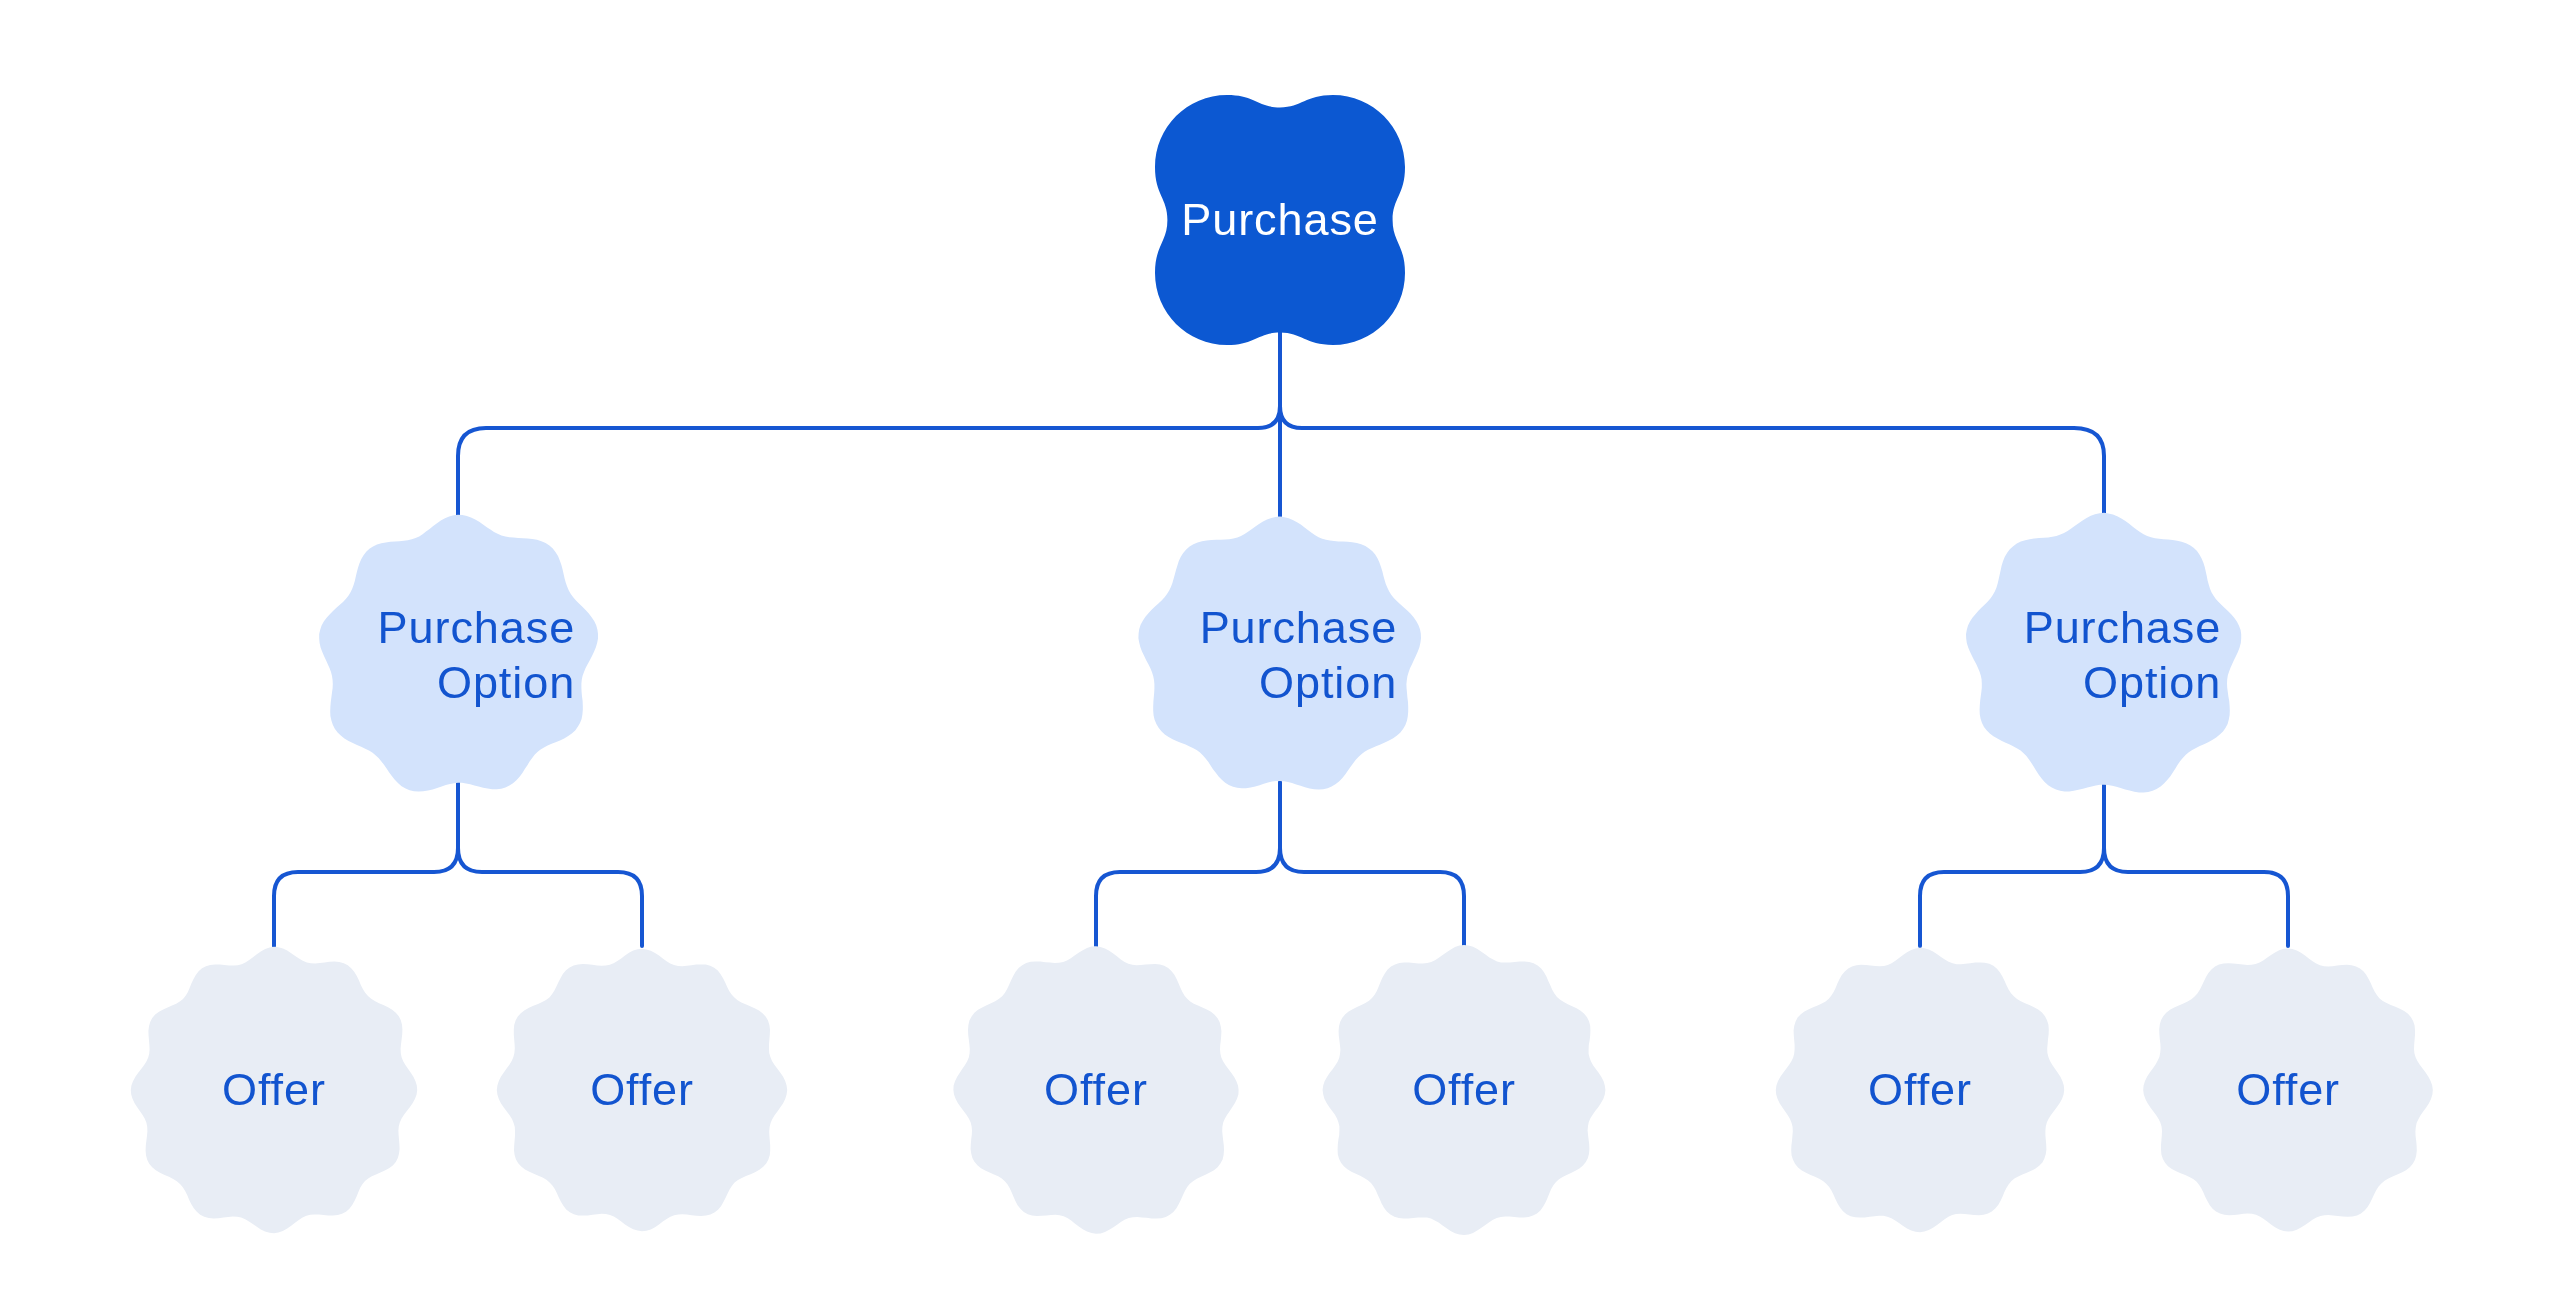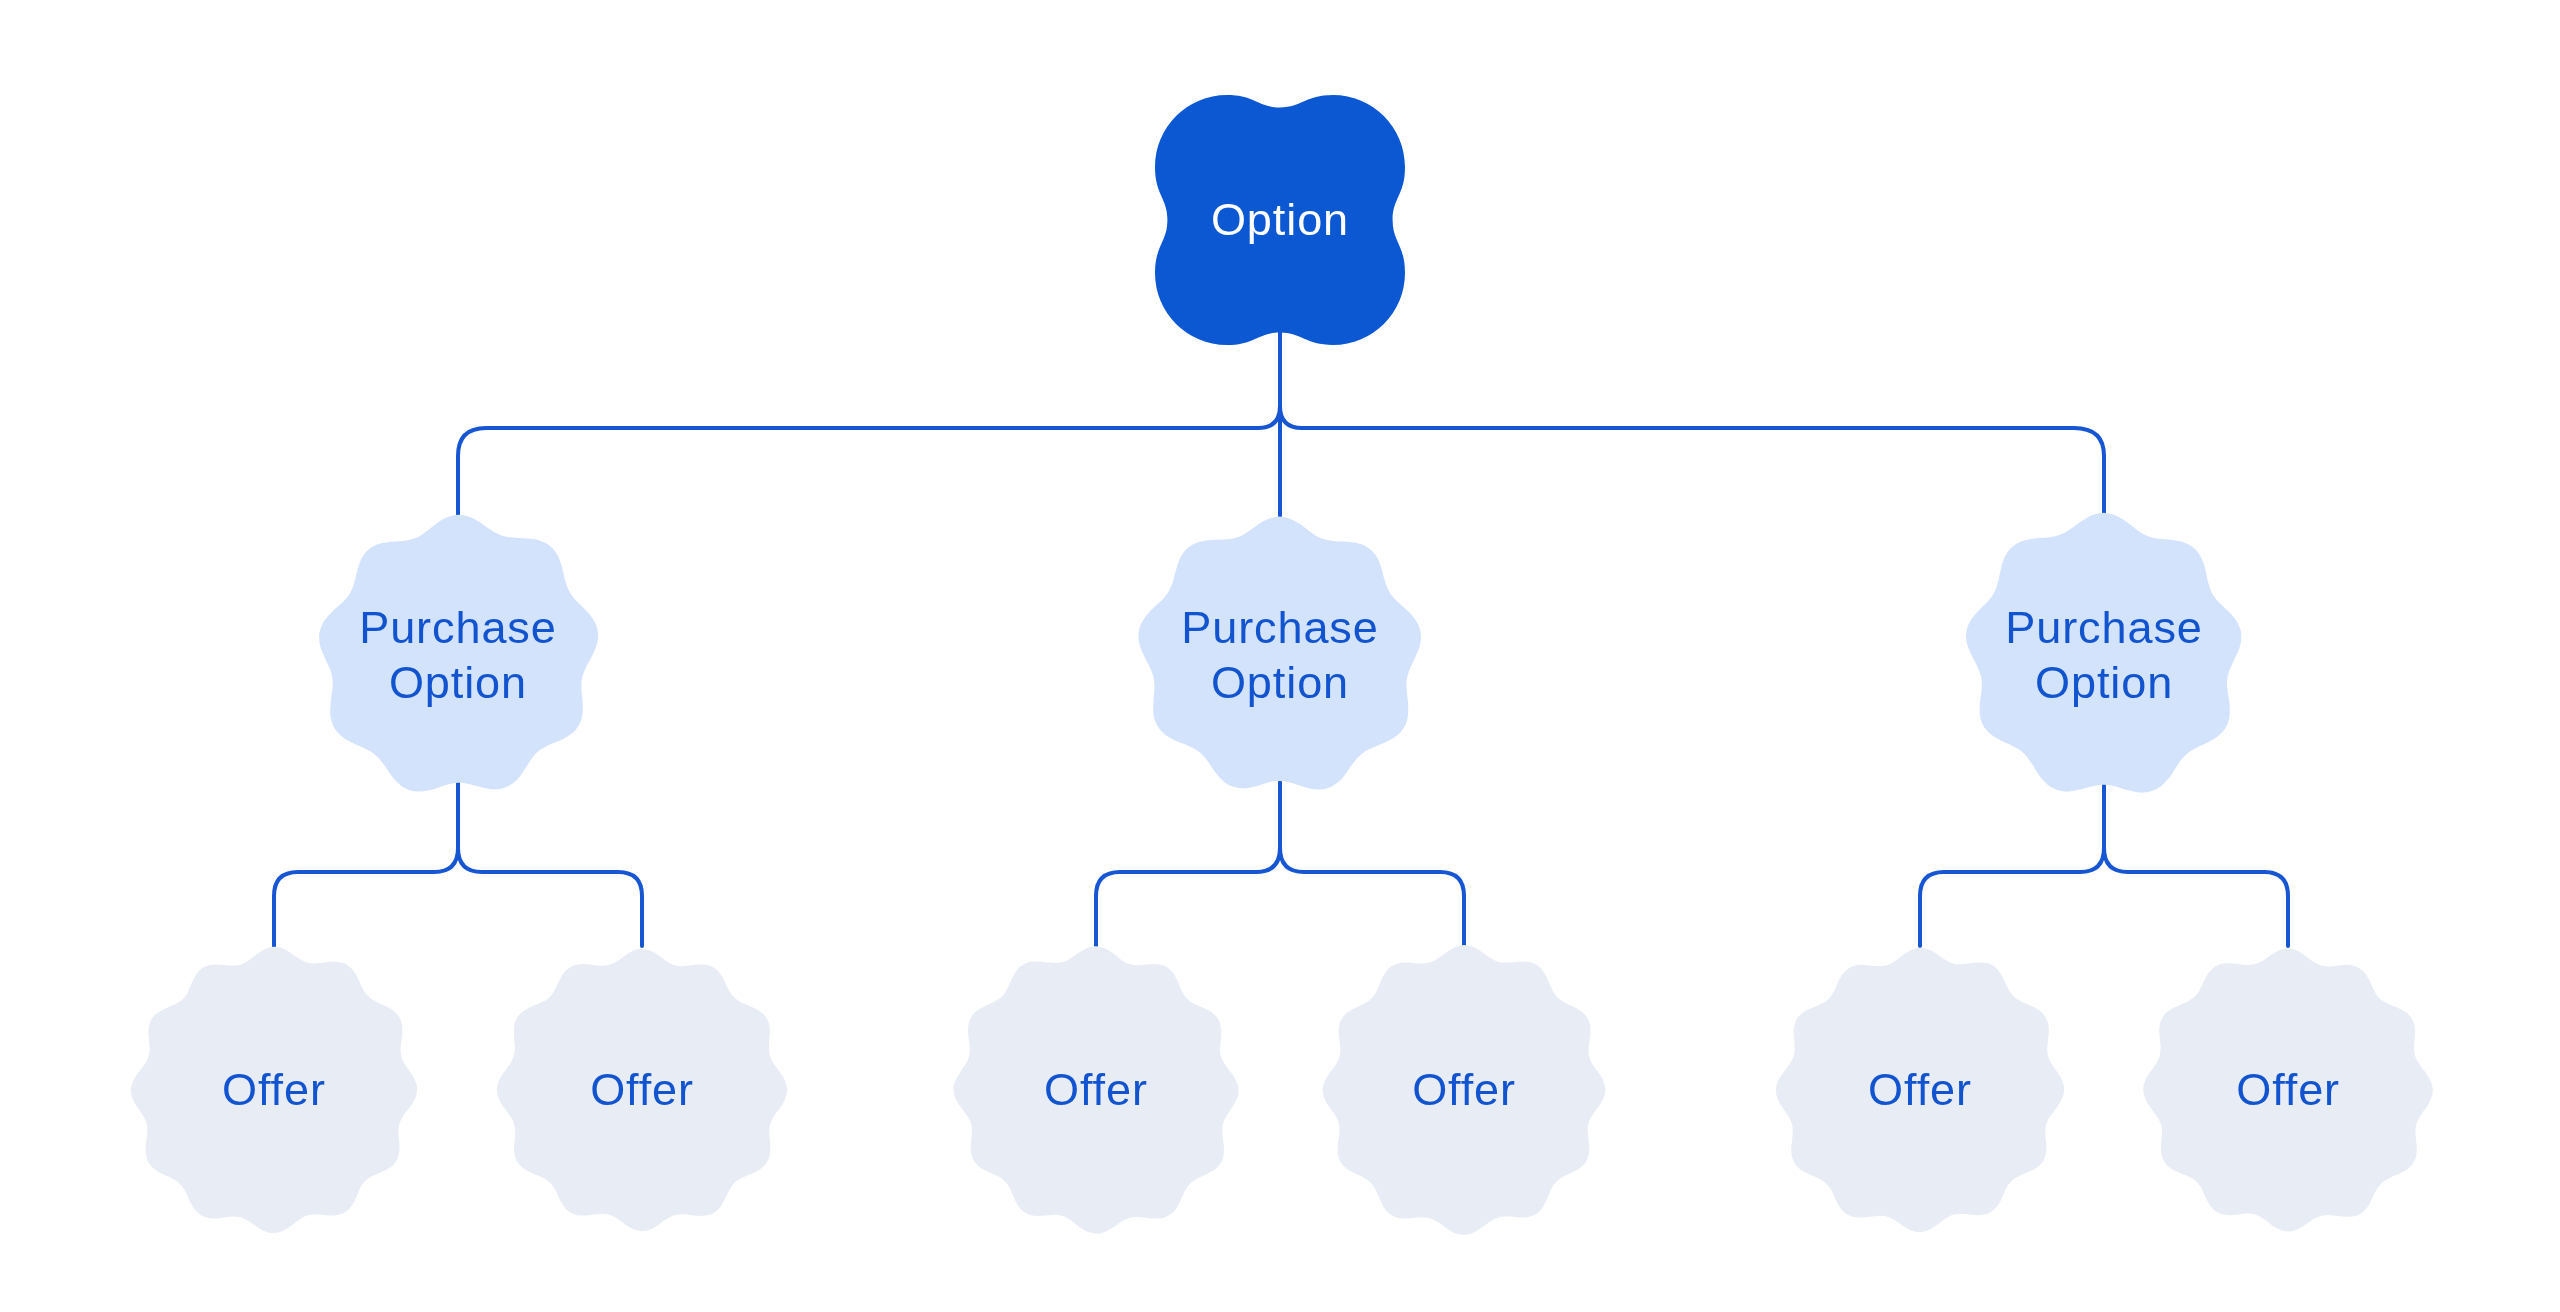--- a/index.html
+++ b/index.html
@@ -27,20 +27,21 @@
     font-size: 1.76vw;
     line-height: 1.22;
     text-align: center;
     letter-spacing: 0.02em;
     user-select: none;
     white-space: nowrap;
   }
   .label.two-line {
     white-space: normal;
     width: 5.2em;
+    text-align: right;
   }
 </style>
 </head>
 <body style="background: rgb(255, 255, 255);">
 
 <div class="stage">
   <svg viewBox="0 0 1280 656" preserveAspectRatio="xMidYMid meet" aria-hidden="true">
     <g fill="none" stroke-width="2" stroke-linecap="round" stroke-linejoin="round" stroke="#1656d2">
       <path id="conn-top" d="M640 166L640 258M229 258L229 228Q229 214 243 214L629 214Q640 214 640 203M640 203Q640 214 651 214L1037 214Q1052 214 1052 228L1052 258"></path>
       <path id="conn-g0" d="M229 391L229 424Q229 436 217 436L149 436Q137 436 137 448L137 473M229 424Q229 436 241 436L309 436Q321 436 321 448L321 473"></path>
@@ -54,21 +55,21 @@
       <path id="blob-po-2" d="M1118.0 328.0L1119.0 325.9L1119.8 323.7L1120.4 321.5L1120.6 319.3L1120.6 317.1L1120.3 315.0L1119.5 312.9L1118.5 310.9L1117.2 309.0L1115.7 307.3L1114.1 305.6L1112.5 304.1L1110.8 302.5L1109.3 301.0L1107.9 299.5L1106.8 297.9L1105.8 296.2L1105.0 294.4L1104.4 292.4L1103.8 290.3L1103.4 288.1L1102.9 285.9L1102.4 283.6L1101.7 281.4L1100.8 279.2L1099.7 277.2L1098.4 275.4L1096.8 273.9L1095.0 272.6L1093.0 271.6L1090.8 270.9L1088.6 270.4L1086.3 270.0L1084.0 269.8L1081.7 269.6L1079.6 269.4L1077.5 269.1L1075.5 268.6L1073.6 268.0L1071.8 267.1L1070.0 266.0L1068.2 264.8L1066.4 263.4L1064.6 261.9L1062.7 260.5L1060.7 259.2L1058.6 258.1L1056.5 257.2L1054.2 256.7L1052.0 256.4L1049.8 256.6L1047.5 257.1L1045.4 257.9L1043.3 259.0L1041.3 260.2L1039.3 261.6L1037.5 262.9L1035.6 264.3L1033.8 265.5L1032.0 266.5L1030.2 267.3L1028.2 268.0L1026.2 268.4L1024.1 268.7L1021.9 268.9L1019.6 269.0L1017.2 269.2L1014.9 269.6L1012.6 270.1L1010.4 270.8L1008.4 271.8L1006.6 273.1L1004.9 274.6L1003.6 276.4L1002.4 278.4L1001.5 280.6L1000.8 282.9L1000.3 285.2L999.8 287.5L999.3 289.7L998.8 291.9L998.2 293.9L997.4 295.7L996.4 297.5L995.3 299.1L993.9 300.7L992.4 302.2L990.8 303.8L989.2 305.4L987.7 307.1L986.2 308.9L985.0 310.8L984.0 312.8L983.4 314.9L983.0 317.1L983.1 319.3L983.4 321.5L984.1 323.7L985.0 325.9L986.0 328.0L987.0 330.0L988.1 332.0L989.0 334.0L989.8 335.9L990.4 337.8L990.8 339.7L990.9 341.7L990.9 343.7L990.7 345.8L990.4 348.0L990.1 350.3L989.9 352.6L989.8 354.9L989.9 357.2L990.3 359.4L991.0 361.5L992.0 363.5L993.4 365.2L994.9 366.8L996.7 368.1L998.7 369.3L1000.7 370.4L1002.8 371.4L1004.9 372.3L1006.8 373.2L1008.6 374.2L1010.3 375.3L1011.8 376.6L1013.2 378.0L1014.5 379.7L1015.7 381.5L1016.9 383.4L1018.1 385.4L1019.4 387.4L1020.8 389.3L1022.3 391.0L1024.1 392.6L1025.9 393.8L1028.0 394.8L1030.1 395.4L1032.3 395.7L1034.6 395.7L1036.9 395.4L1039.2 394.9L1041.5 394.4L1043.7 393.7L1045.8 393.2L1047.9 392.7L1050.0 392.4L1052.0 392.4L1054.0 392.5L1056.1 392.9L1058.2 393.4L1060.3 394.0L1062.6 394.7L1064.8 395.3L1067.2 395.9L1069.5 396.2L1071.8 396.3L1074.1 396.0L1076.3 395.4L1078.3 394.5L1080.3 393.3L1082.0 391.8L1083.6 390.0L1085.1 388.2L1086.4 386.2L1087.7 384.2L1088.9 382.3L1090.1 380.5L1091.5 378.9L1092.9 377.4L1094.4 376.1L1096.1 375.0L1098.0 374.0L1099.9 373.0L1102.0 372.1L1104.1 371.1L1106.1 370.0L1108.1 368.8L1109.9 367.3L1111.5 365.7L1112.8 363.9L1113.8 362.0L1114.4 359.8L1114.8 357.6L1114.9 355.2L1114.8 352.9L1114.6 350.5L1114.2 348.2L1113.9 346.0L1113.6 343.8L1113.5 341.8L1113.6 339.8L1113.9 337.8L1114.5 335.9L1115.2 334.0L1116.1 332.0L1117.0 330.0L1118.0 328.0Z" fill="#d3e3fc"></path>
       <path id="blob-of-0" d="M208.6 545.0L208.4 542.8L207.7 540.5L206.7 538.4L205.4 536.4L204.0 534.4L202.7 532.5L201.6 530.6L200.8 528.6L200.4 526.6L200.3 524.4L200.5 522.1L200.8 519.7L201.1 517.3L201.2 514.8L201.0 512.4L200.4 510.1L199.4 508.1L197.9 506.4L196.1 504.9L194.0 503.6L191.7 502.5L189.5 501.6L187.4 500.5L185.6 499.4L184.0 498.0L182.6 496.4L181.5 494.6L180.4 492.5L179.5 490.3L178.4 488.0L177.1 485.9L175.6 484.1L173.9 482.6L171.9 481.6L169.6 481.0L167.2 480.8L164.7 480.9L162.3 481.2L159.9 481.5L157.6 481.7L155.4 481.6L153.4 481.2L151.4 480.4L149.5 479.3L147.6 478.0L145.6 476.6L143.6 475.3L141.5 474.3L139.2 473.6L137.0 473.4L134.8 473.7L132.6 474.5L130.4 475.7L128.4 477.1L126.5 478.6L124.6 480.0L122.7 481.2L120.8 482.1L118.9 482.6L116.8 482.8L114.6 482.7L112.2 482.5L109.9 482.3L107.5 482.2L105.1 482.5L103.0 483.1L101.0 484.1L99.3 485.6L97.9 487.5L96.7 489.6L95.7 491.8L94.8 494.0L93.9 496.1L92.8 497.9L91.5 499.5L89.9 500.8L88.1 501.9L86.0 502.8L83.8 503.7L81.6 504.7L79.5 505.9L77.6 507.3L76.1 509.0L75.1 511.0L74.5 513.1L74.2 515.5L74.3 517.9L74.5 520.2L74.7 522.6L74.8 524.8L74.6 526.9L74.1 528.8L73.2 530.7L72.0 532.6L70.6 534.5L69.1 536.4L67.7 538.4L66.5 540.6L65.7 542.8L65.4 545.0L65.6 547.2L66.3 549.5L67.3 551.6L68.6 553.6L70.0 555.6L71.3 557.5L72.4 559.4L73.2 561.4L73.6 563.4L73.7 565.6L73.5 567.9L73.2 570.3L72.9 572.7L72.8 575.2L73.0 577.6L73.6 579.9L74.6 581.9L76.1 583.6L77.9 585.1L80.0 586.4L82.3 587.5L84.5 588.4L86.6 589.5L88.4 590.6L90.0 592.0L91.4 593.6L92.5 595.4L93.6 597.5L94.5 599.7L95.6 602.0L96.9 604.1L98.4 605.9L100.1 607.4L102.1 608.4L104.4 609.0L106.8 609.2L109.3 609.1L111.7 608.8L114.1 608.5L116.4 608.3L118.6 608.4L120.6 608.8L122.6 609.6L124.5 610.7L126.4 612.0L128.4 613.4L130.4 614.7L132.5 615.7L134.8 616.4L137.0 616.6L139.2 616.3L141.4 615.5L143.6 614.3L145.6 612.9L147.5 611.4L149.4 610.0L151.3 608.8L153.2 607.9L155.1 607.4L157.2 607.2L159.4 607.3L161.8 607.5L164.1 607.7L166.5 607.8L168.9 607.5L171.0 606.9L173.0 605.9L174.7 604.4L176.1 602.5L177.3 600.4L178.3 598.2L179.2 596.0L180.1 593.9L181.2 592.1L182.5 590.5L184.1 589.2L185.9 588.1L188.0 587.2L190.2 586.3L192.4 585.3L194.5 584.1L196.4 582.7L197.9 581.0L198.9 579.0L199.5 576.9L199.8 574.5L199.7 572.1L199.5 569.8L199.3 567.4L199.2 565.2L199.4 563.1L199.9 561.2L200.8 559.3L202.0 557.4L203.4 555.5L204.9 553.6L206.3 551.6L207.5 549.4L208.3 547.2L208.6 545.0Z" fill="#e8edf5"></path>
       <path id="blob-of-1" d="M393.6 545.0L393.3 542.7L392.6 540.5L391.5 538.3L390.1 536.3L388.6 534.3L387.2 532.4L386.0 530.5L385.2 528.5L384.6 526.5L384.5 524.4L384.5 522.1L384.7 519.8L384.9 517.3L385.0 514.9L384.7 512.5L384.0 510.3L382.9 508.4L381.4 506.7L379.5 505.2L377.3 504.1L375.1 503.1L372.8 502.1L370.7 501.2L368.8 500.1L367.2 498.8L365.8 497.3L364.6 495.5L363.6 493.5L362.6 491.3L361.6 489.2L360.3 487.1L358.9 485.3L357.1 483.9L355.1 482.9L352.9 482.3L350.6 482.2L348.1 482.3L345.7 482.6L343.4 482.9L341.1 483.1L339.0 483.0L337.0 482.5L335.1 481.7L333.3 480.6L331.4 479.3L329.5 477.8L327.5 476.5L325.4 475.4L323.2 474.7L321.0 474.4L318.8 474.6L316.6 475.3L314.5 476.4L312.5 477.8L310.6 479.2L308.7 480.5L306.8 481.6L304.9 482.4L302.9 482.8L300.8 482.9L298.6 482.8L296.2 482.4L293.8 482.1L291.4 482.0L289.0 482.2L286.8 482.7L284.8 483.7L283.0 485.1L281.5 486.9L280.3 489.0L279.2 491.1L278.2 493.3L277.2 495.3L276.0 497.1L274.7 498.7L273.0 500.0L271.1 501.0L269.0 502.0L266.7 502.9L264.5 503.9L262.3 505.1L260.4 506.6L258.9 508.3L257.8 510.2L257.1 512.5L256.9 514.8L256.9 517.3L257.1 519.7L257.3 522.1L257.4 524.3L257.2 526.5L256.7 528.5L255.9 530.4L254.7 532.4L253.3 534.3L251.9 536.3L250.5 538.3L249.4 540.5L248.7 542.7L248.4 545.0L248.7 547.3L249.4 549.5L250.5 551.7L251.9 553.7L253.4 555.7L254.8 557.6L256.0 559.5L256.8 561.5L257.4 563.5L257.5 565.6L257.5 567.9L257.3 570.2L257.1 572.7L257.0 575.1L257.3 577.5L258.0 579.7L259.1 581.6L260.6 583.3L262.5 584.8L264.7 585.9L266.9 586.9L269.2 587.9L271.3 588.8L273.2 589.9L274.8 591.2L276.2 592.7L277.4 594.5L278.4 596.5L279.4 598.7L280.4 600.8L281.7 602.9L283.1 604.7L284.9 606.1L286.9 607.1L289.1 607.7L291.4 607.8L293.9 607.7L296.3 607.4L298.6 607.1L300.9 606.9L303.0 607.0L305.0 607.5L306.9 608.3L308.7 609.4L310.6 610.7L312.5 612.2L314.5 613.5L316.6 614.6L318.8 615.3L321.0 615.6L323.2 615.4L325.4 614.7L327.5 613.6L329.5 612.2L331.4 610.8L333.3 609.5L335.2 608.4L337.1 607.6L339.1 607.2L341.2 607.1L343.4 607.2L345.8 607.6L348.2 607.9L350.6 608.0L353.0 607.8L355.2 607.3L357.2 606.3L359.0 604.9L360.5 603.1L361.7 601.0L362.8 598.9L363.8 596.7L364.8 594.7L366.0 592.9L367.3 591.3L369.0 590.0L370.9 589.0L373.0 588.0L375.3 587.1L377.5 586.1L379.7 584.9L381.6 583.4L383.1 581.7L384.2 579.8L384.9 577.5L385.1 575.2L385.1 572.7L384.9 570.3L384.7 567.9L384.6 565.7L384.8 563.5L385.3 561.5L386.1 559.6L387.3 557.6L388.7 555.7L390.1 553.7L391.5 551.7L392.6 549.5L393.3 547.3L393.6 545.0Z" fill="#e8edf5"></path>
       <path id="blob-of-2" d="M619.3 545.0L619.0 542.8L618.2 540.6L617.1 538.5L615.7 536.5L614.2 534.5L612.8 532.6L611.6 530.8L610.7 528.9L610.2 526.9L610.0 524.8L610.1 522.6L610.4 520.3L610.6 517.9L610.7 515.5L610.4 513.2L609.8 511.0L608.8 509.1L607.3 507.4L605.5 505.9L603.4 504.8L601.2 503.7L599.0 502.8L596.9 501.9L595.1 500.8L593.6 499.4L592.3 497.9L591.2 496.0L590.2 493.9L589.3 491.7L588.3 489.5L587.2 487.4L585.7 485.5L584.1 484.0L582.1 482.9L580.0 482.3L577.6 482.0L575.2 482.1L572.8 482.3L570.5 482.5L568.3 482.6L566.2 482.4L564.2 481.9L562.3 481.0L560.4 479.8L558.6 478.3L556.6 476.8L554.6 475.4L552.5 474.2L550.2 473.5L548.0 473.1L545.7 473.3L543.5 474.0L541.4 475.1L539.3 476.4L537.3 477.8L535.4 479.1L533.5 480.2L531.6 481.0L529.5 481.4L527.4 481.5L525.1 481.3L522.7 481.1L520.2 480.8L517.7 480.7L515.3 480.9L513.1 481.5L511.1 482.6L509.3 484.0L507.8 485.9L506.6 488.0L505.5 490.2L504.5 492.5L503.5 494.6L502.4 496.5L501.1 498.1L499.5 499.4L497.6 500.6L495.5 501.6L493.3 502.6L491.1 503.7L489.0 504.9L487.2 506.4L485.8 508.2L484.7 510.2L484.2 512.5L484.0 514.9L484.1 517.4L484.4 519.8L484.7 522.2L484.9 524.5L484.8 526.6L484.4 528.7L483.6 530.6L482.5 532.5L481.2 534.4L479.9 536.4L478.6 538.4L477.5 540.6L476.8 542.8L476.7 545.0L477.0 547.2L477.8 549.4L478.9 551.5L480.3 553.5L481.8 555.5L483.2 557.4L484.4 559.2L485.3 561.1L485.8 563.1L486.0 565.2L485.9 567.4L485.6 569.7L485.4 572.1L485.3 574.5L485.6 576.8L486.2 579.0L487.2 580.9L488.7 582.6L490.5 584.1L492.6 585.2L494.8 586.3L497.0 587.2L499.1 588.1L500.9 589.2L502.4 590.6L503.7 592.1L504.8 594.0L505.8 596.1L506.7 598.3L507.7 600.5L508.8 602.6L510.3 604.5L511.9 606.0L513.9 607.1L516.0 607.7L518.4 608.0L520.8 607.9L523.2 607.7L525.5 607.5L527.7 607.4L529.8 607.6L531.8 608.1L533.7 609.0L535.6 610.2L537.4 611.7L539.4 613.2L541.4 614.6L543.5 615.8L545.8 616.5L548.0 616.9L550.3 616.7L552.5 616.0L554.6 614.9L556.7 613.6L558.7 612.2L560.6 610.9L562.5 609.8L564.4 609.0L566.5 608.6L568.6 608.5L570.9 608.7L573.3 608.9L575.8 609.2L578.3 609.3L580.7 609.1L582.9 608.5L584.9 607.4L586.7 606.0L588.2 604.1L589.4 602.0L590.5 599.8L591.5 597.5L592.5 595.4L593.6 593.5L594.9 591.9L596.5 590.6L598.4 589.4L600.5 588.4L602.7 587.4L604.9 586.3L607.0 585.1L608.8 583.6L610.2 581.8L611.3 579.8L611.8 577.5L612.0 575.1L611.9 572.6L611.6 570.2L611.3 567.8L611.1 565.5L611.2 563.4L611.6 561.3L612.4 559.4L613.5 557.5L614.8 555.6L616.1 553.6L617.4 551.6L618.5 549.4L619.2 547.2L619.3 545.0Z" fill="#e8edf5"></path>
       <path id="blob-of-3" d="M802.7 545.0L802.4 542.8L801.8 540.6L800.7 538.5L799.4 536.5L798.0 534.6L796.6 532.7L795.5 530.8L794.8 528.9L794.3 526.9L794.3 524.8L794.4 522.5L794.8 520.2L795.1 517.7L795.2 515.3L795.1 512.9L794.5 510.6L793.5 508.6L792.1 506.9L790.3 505.4L788.3 504.1L786.1 503.1L783.9 502.1L781.9 501.0L780.1 499.9L778.5 498.5L777.2 496.8L776.1 494.9L775.2 492.8L774.2 490.6L773.2 488.3L772.0 486.1L770.6 484.2L768.8 482.7L766.8 481.6L764.6 481.0L762.2 480.7L759.8 480.8L757.3 481.0L755.0 481.2L752.7 481.3L750.5 481.2L748.5 480.7L746.6 479.8L744.7 478.7L742.7 477.3L740.7 475.9L738.7 474.5L736.5 473.4L734.3 472.7L732.0 472.5L729.7 472.8L727.5 473.5L725.4 474.7L723.3 476.1L721.3 477.5L719.4 478.9L717.5 480.1L715.6 481.0L713.6 481.5L711.4 481.7L709.2 481.7L706.8 481.5L704.4 481.3L702.0 481.2L699.7 481.5L697.5 482.2L695.5 483.3L693.8 484.8L692.4 486.7L691.2 488.9L690.2 491.1L689.3 493.4L688.4 495.5L687.3 497.4L686.0 499.0L684.5 500.4L682.7 501.5L680.7 502.5L678.5 503.5L676.3 504.6L674.3 505.8L672.5 507.2L671.1 509.0L670.1 510.9L669.5 513.1L669.3 515.5L669.4 517.9L669.7 520.3L670.0 522.7L670.2 524.9L670.0 527.0L669.6 529.0L668.8 530.9L667.6 532.7L666.3 534.6L664.8 536.5L663.5 538.5L662.3 540.6L661.6 542.8L661.3 545.0L661.6 547.2L662.2 549.4L663.3 551.5L664.6 553.5L666.0 555.4L667.4 557.3L668.5 559.2L669.2 561.1L669.7 563.1L669.7 565.2L669.6 567.5L669.2 569.8L668.9 572.3L668.8 574.7L668.9 577.1L669.5 579.4L670.5 581.4L671.9 583.1L673.7 584.6L675.7 585.9L677.9 586.9L680.1 587.9L682.1 589.0L683.9 590.1L685.5 591.5L686.8 593.2L687.9 595.1L688.8 597.2L689.8 599.4L690.8 601.7L692.0 603.9L693.4 605.8L695.2 607.3L697.2 608.4L699.4 609.0L701.8 609.3L704.2 609.2L706.7 609.0L709.0 608.8L711.3 608.7L713.5 608.8L715.5 609.3L717.4 610.2L719.3 611.3L721.3 612.7L723.3 614.1L725.3 615.5L727.5 616.6L729.7 617.3L732.0 617.5L734.3 617.2L736.5 616.5L738.6 615.3L740.7 613.9L742.7 612.5L744.6 611.1L746.5 609.9L748.4 609.0L750.4 608.5L752.6 608.3L754.8 608.3L757.2 608.5L759.6 608.7L762.0 608.8L764.3 608.5L766.5 607.8L768.5 606.7L770.2 605.2L771.6 603.3L772.8 601.1L773.8 598.9L774.7 596.6L775.6 594.5L776.7 592.6L778.0 591.0L779.5 589.6L781.3 588.5L783.3 587.5L785.5 586.5L787.7 585.4L789.7 584.2L791.5 582.8L792.9 581.0L793.9 579.1L794.5 576.9L794.7 574.5L794.6 572.1L794.3 569.7L794.0 567.3L793.8 565.1L794.0 563.0L794.4 561.0L795.2 559.1L796.4 557.3L797.7 555.4L799.2 553.5L800.5 551.5L801.7 549.4L802.4 547.2L802.7 545.0Z" fill="#e8edf5"></path>
       <path id="blob-of-4" d="M1032.1 545.0L1031.9 542.7L1031.2 540.5L1030.2 538.4L1028.8 536.3L1027.4 534.3L1026.1 532.4L1025.0 530.5L1024.2 528.5L1023.7 526.5L1023.6 524.3L1023.8 522.0L1024.0 519.6L1024.3 517.2L1024.4 514.7L1024.2 512.3L1023.5 510.1L1022.5 508.1L1021.0 506.3L1019.1 504.8L1017.0 503.6L1014.7 502.5L1012.5 501.6L1010.4 500.6L1008.5 499.5L1006.9 498.1L1005.5 496.6L1004.3 494.7L1003.3 492.7L1002.3 490.5L1001.2 488.3L1000.0 486.2L998.5 484.4L996.7 482.9L994.7 481.9L992.4 481.4L990.0 481.2L987.6 481.3L985.1 481.6L982.7 481.9L980.4 482.1L978.3 482.1L976.3 481.6L974.3 480.9L972.4 479.8L970.5 478.5L968.6 477.1L966.5 475.8L964.4 474.8L962.2 474.1L960.0 473.9L957.8 474.2L955.6 475.0L953.5 476.1L951.5 477.5L949.5 479.0L947.7 480.4L945.8 481.6L943.9 482.5L942.0 483.0L939.9 483.1L937.7 483.0L935.3 482.7L933.0 482.5L930.5 482.4L928.2 482.6L926.0 483.2L924.1 484.3L922.4 485.7L920.9 487.5L919.7 489.6L918.7 491.8L917.8 494.0L916.8 496.0L915.7 497.8L914.4 499.4L912.8 500.7L910.9 501.7L908.8 502.7L906.6 503.6L904.4 504.6L902.2 505.7L900.4 507.1L898.8 508.8L897.8 510.8L897.1 513.0L896.8 515.3L896.9 517.7L897.1 520.1L897.3 522.4L897.3 524.6L897.1 526.7L896.6 528.7L895.7 530.6L894.5 532.5L893.1 534.4L891.6 536.4L890.2 538.4L889.0 540.5L888.2 542.7L887.9 545.0L888.1 547.3L888.8 549.5L889.8 551.6L891.2 553.7L892.6 555.7L893.9 557.6L895.0 559.5L895.8 561.5L896.3 563.5L896.4 565.7L896.2 568.0L896.0 570.4L895.7 572.8L895.6 575.3L895.8 577.7L896.5 579.9L897.5 581.9L899.0 583.7L900.9 585.2L903.0 586.4L905.3 587.5L907.5 588.4L909.6 589.4L911.5 590.5L913.1 591.9L914.5 593.4L915.7 595.3L916.7 597.3L917.7 599.5L918.8 601.7L920.0 603.8L921.5 605.6L923.3 607.1L925.3 608.1L927.6 608.6L930.0 608.8L932.4 608.7L934.9 608.4L937.3 608.1L939.6 607.9L941.7 607.9L943.7 608.4L945.7 609.1L947.6 610.2L949.5 611.5L951.4 612.9L953.5 614.2L955.6 615.2L957.8 615.9L960.0 616.1L962.2 615.8L964.4 615.0L966.5 613.9L968.5 612.5L970.5 611.0L972.3 609.6L974.2 608.4L976.1 607.5L978.0 607.0L980.1 606.9L982.3 607.0L984.7 607.3L987.0 607.5L989.5 607.6L991.8 607.4L994.0 606.8L995.9 605.7L997.6 604.3L999.1 602.5L1000.3 600.4L1001.3 598.2L1002.2 596.0L1003.2 594.0L1004.3 592.2L1005.6 590.6L1007.2 589.3L1009.1 588.3L1011.2 587.3L1013.4 586.4L1015.6 585.4L1017.8 584.3L1019.6 582.9L1021.2 581.2L1022.2 579.2L1022.9 577.0L1023.2 574.7L1023.1 572.3L1022.9 569.9L1022.7 567.6L1022.7 565.4L1022.9 563.3L1023.4 561.3L1024.3 559.4L1025.5 557.5L1026.9 555.6L1028.4 553.6L1029.8 551.6L1031.0 549.5L1031.8 547.3L1032.1 545.0Z" fill="#e8edf5"></path>
       <path id="blob-of-5" d="M1216.4 545.0L1216.1 542.7L1215.3 540.5L1214.2 538.4L1212.8 536.3L1211.3 534.3L1209.9 532.4L1208.7 530.5L1207.8 528.6L1207.2 526.6L1207.0 524.5L1207.1 522.3L1207.3 519.9L1207.5 517.5L1207.5 515.1L1207.3 512.8L1206.6 510.6L1205.5 508.6L1204.0 506.9L1202.1 505.5L1199.9 504.4L1197.7 503.4L1195.4 502.5L1193.3 501.5L1191.4 500.5L1189.8 499.2L1188.5 497.6L1187.3 495.8L1186.3 493.8L1185.4 491.6L1184.3 489.5L1183.1 487.4L1181.7 485.6L1180.0 484.2L1178.0 483.2L1175.8 482.6L1173.5 482.4L1171.0 482.5L1168.6 482.8L1166.3 483.1L1164.1 483.2L1162.0 483.1L1160.0 482.6L1158.1 481.8L1156.3 480.6L1154.4 479.2L1152.5 477.8L1150.5 476.4L1148.4 475.2L1146.2 474.5L1144.0 474.2L1141.8 474.4L1139.6 475.1L1137.5 476.2L1135.5 477.5L1133.5 478.9L1131.6 480.2L1129.8 481.3L1127.8 482.0L1125.8 482.4L1123.7 482.5L1121.4 482.3L1119.1 482.0L1116.6 481.7L1114.1 481.6L1111.8 481.7L1109.5 482.3L1107.5 483.3L1105.7 484.7L1104.2 486.5L1103.0 488.5L1101.9 490.7L1100.9 492.9L1099.9 494.9L1098.7 496.8L1097.3 498.3L1095.7 499.6L1093.8 500.7L1091.7 501.7L1089.4 502.7L1087.1 503.7L1085.0 504.9L1083.1 506.4L1081.6 508.1L1080.5 510.1L1079.9 512.3L1079.6 514.7L1079.7 517.2L1079.9 519.6L1080.2 522.0L1080.3 524.3L1080.1 526.4L1079.7 528.5L1078.8 530.4L1077.7 532.4L1076.4 534.3L1074.9 536.3L1073.6 538.3L1072.5 540.5L1071.8 542.7L1071.6 545.0L1071.9 547.3L1072.7 549.5L1073.8 551.6L1075.2 553.7L1076.7 555.7L1078.1 557.6L1079.3 559.5L1080.2 561.4L1080.8 563.4L1081.0 565.5L1080.9 567.7L1080.7 570.1L1080.5 572.5L1080.5 574.9L1080.7 577.2L1081.4 579.4L1082.5 581.4L1084.0 583.1L1085.9 584.5L1088.1 585.6L1090.3 586.6L1092.6 587.5L1094.7 588.5L1096.6 589.5L1098.2 590.8L1099.5 592.4L1100.7 594.2L1101.7 596.2L1102.6 598.4L1103.7 600.5L1104.9 602.6L1106.3 604.4L1108.0 605.8L1110.0 606.8L1112.2 607.4L1114.5 607.6L1117.0 607.5L1119.4 607.2L1121.7 606.9L1123.9 606.8L1126.0 606.9L1128.0 607.4L1129.9 608.2L1131.7 609.4L1133.6 610.8L1135.5 612.2L1137.5 613.6L1139.6 614.8L1141.8 615.5L1144.0 615.8L1146.2 615.6L1148.4 614.9L1150.5 613.8L1152.5 612.5L1154.5 611.1L1156.4 609.8L1158.2 608.7L1160.2 608.0L1162.2 607.6L1164.3 607.5L1166.6 607.7L1168.9 608.0L1171.4 608.3L1173.9 608.4L1176.2 608.3L1178.5 607.7L1180.5 606.7L1182.3 605.3L1183.8 603.5L1185.0 601.5L1186.1 599.3L1187.1 597.1L1188.1 595.1L1189.3 593.2L1190.7 591.7L1192.3 590.4L1194.2 589.3L1196.3 588.3L1198.6 587.3L1200.9 586.3L1203.0 585.1L1204.9 583.6L1206.4 581.9L1207.5 579.9L1208.1 577.7L1208.4 575.3L1208.3 572.8L1208.1 570.4L1207.8 568.0L1207.7 565.7L1207.9 563.6L1208.3 561.5L1209.2 559.6L1210.3 557.6L1211.6 555.7L1213.1 553.7L1214.4 551.7L1215.5 549.5L1216.2 547.3L1216.4 545.0Z" fill="#e8edf5"></path>
     </g>
   </svg>
 
-  <div class="label" id="lbl-product" style="left: 50%; top: 16.77%; color: rgb(255, 255, 255);">Option</div>
+  <div class="label" id="lbl-product" style="left: 50%; top: 16.77%; color: rgb(255, 255, 255);">Purchase</div>
 
   <div class="label two-line lbl-blue" style="left: 17.89%; top: 50%; color: rgb(18, 84, 207);">Purchase Option</div>
   <div class="label two-line lbl-blue" style="left: 50%; top: 50%; color: rgb(18, 84, 207);">Purchase Option</div>
   <div class="label two-line lbl-blue" style="left: 82.19%; top: 50%; color: rgb(18, 84, 207);">Purchase Option</div>
 
   <div class="label lbl-blue" style="left: 10.7%; top: 83.08%; color: rgb(18, 84, 207);">Offer</div>
   <div class="label lbl-blue" style="left: 25.08%; top: 83.08%; color: rgb(18, 84, 207);">Offer</div>
   <div class="label lbl-blue" style="left: 42.81%; top: 83.08%; color: rgb(18, 84, 207);">Offer</div>
   <div class="label lbl-blue" style="left: 57.19%; top: 83.08%; color: rgb(18, 84, 207);">Offer</div>
   <div class="label lbl-blue" style="left: 75%; top: 83.08%; color: rgb(18, 84, 207);">Offer</div>

